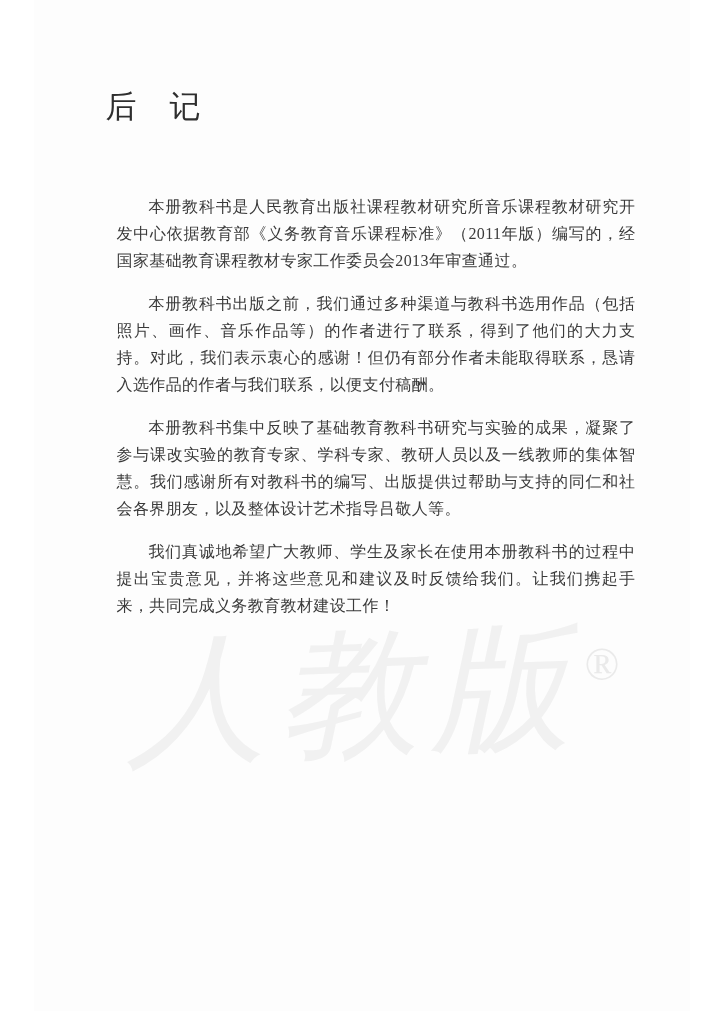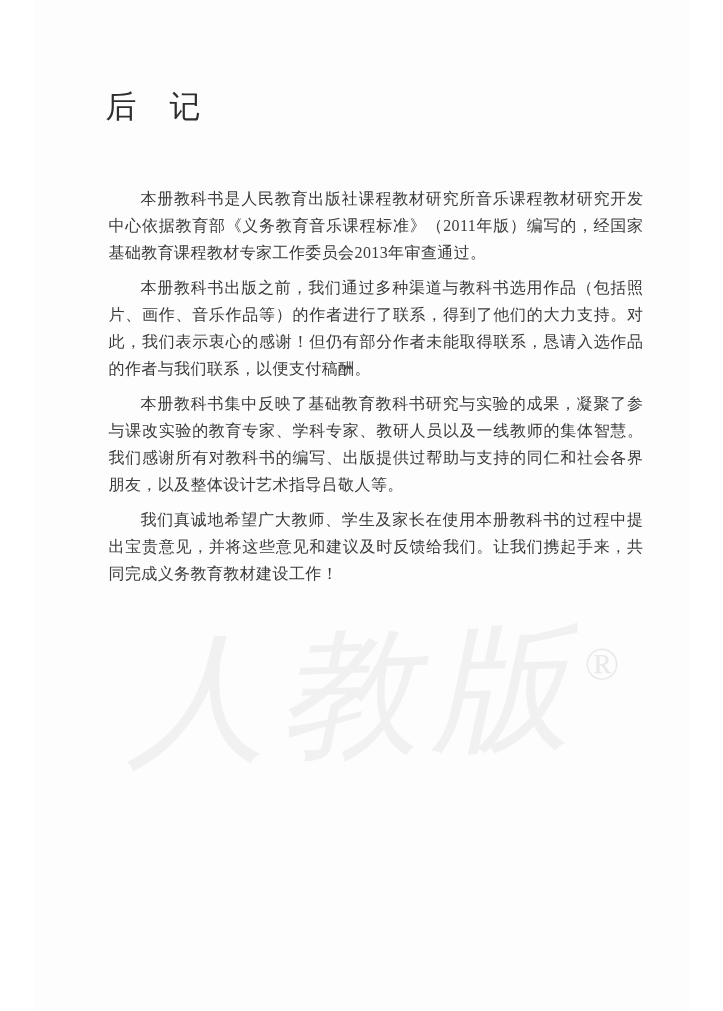--- a/index.html
+++ b/index.html
@@ -37,21 +37,21 @@
     position: absolute;
     left: 67px;
     top: 177px;
     width: 551px;
     font-size: 16px;
     line-height: 27px;
     letter-spacing: 0.4px;
     text-align: justify;
     z-index: 2;
   }
-  .body-text p { margin: 8px; text-indent: 2em; }
+  .body-text p { margin: 16px; text-indent: 2em; }
   .contact {
     position: absolute;
     left: 103px;
     top: 593px;
     font-size: 16px;
     line-height: 27.5px;
     letter-spacing: 0.4px;
     z-index: 2;
     white-space: nowrap;
   }

